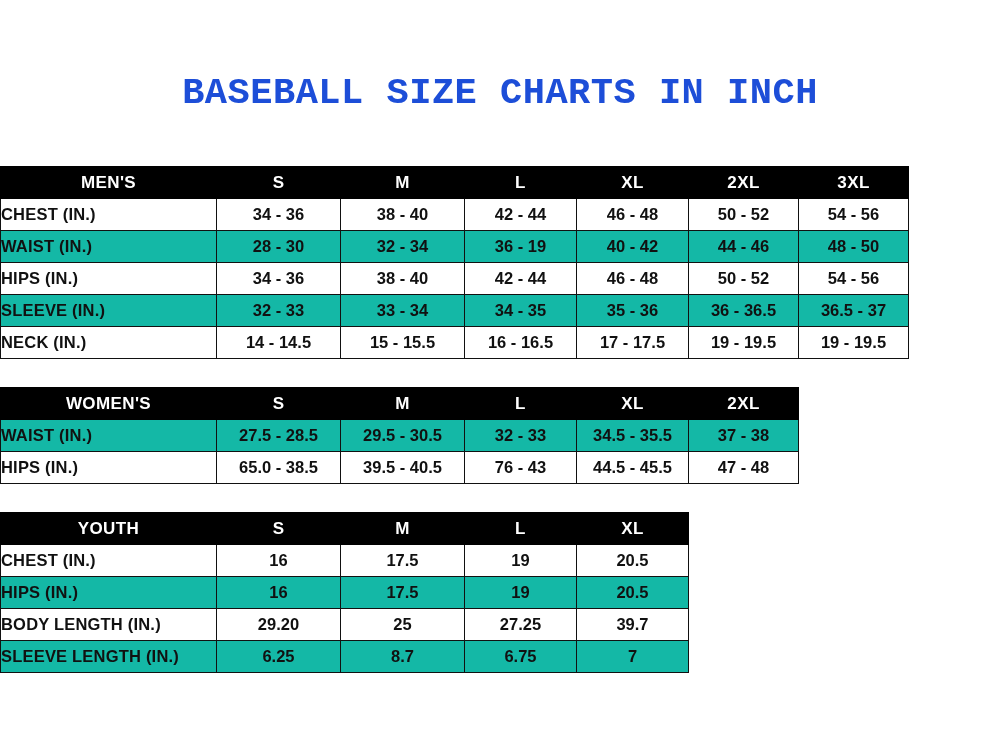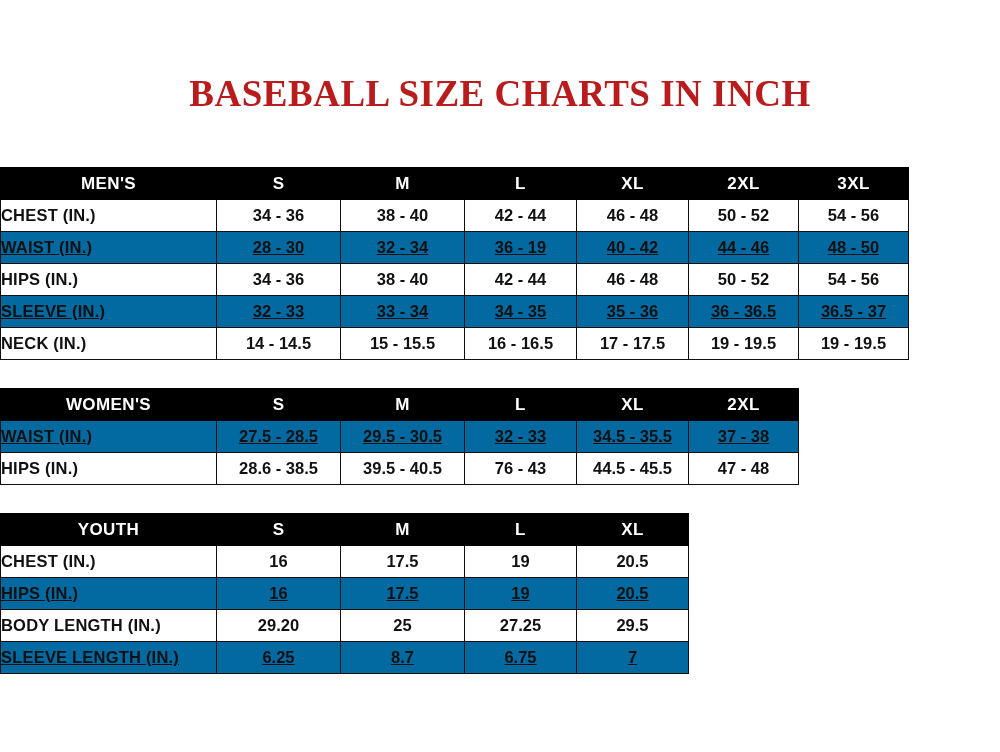--- a/index.html
+++ b/index.html
@@ -18,24 +18,24 @@
     position: relative;
     width: 1000px;
     height: 752px;
     box-sizing: border-box;
   }
   .title {
     text-align: center;
     font-size: 37px;
     font-weight: bold;
     letter-spacing: 0.5px;
-    color: #b91c1c;
+    color: #1d4ed8;
     margin: 0;
     padding-top: 72px;
-    font-family: Liberation Serif, serif;
+    font-family: Liberation Mono, monospace;
   }
   .tables {
     margin-top: 52px;
     padding-right: 44px;
   }
   table {
     border-collapse: collapse;
     font-size: 16.5px;
     font-weight: bold;
     table-layout: fixed;
@@ -56,22 +56,21 @@
     background: #000000;
     color: #ffffff;
     border: 1px solid #000000;
     font-size: 17px;
     letter-spacing: 0.4px;
   }
   thead th.rowlabel {
     text-align: center;
   }
   tbody tr.alt td {
-    background: #0369a1;
-    text-decoration: underline;
+    background: #14b8a6;
   }
   tbody td.rowlabel {
     text-align: left;
     letter-spacing: 0.2px;
   }
   .spacer-sm { height: 28px; }
   .spacer-md { height: 28px; }
 </style>
 </head>
 <body>
@@ -177,21 +176,21 @@
         <tr class="alt">
           <td class="rowlabel">WAIST (IN.)</td>
           <td>27.5 - 28.5</td>
           <td>29.5 - 30.5</td>
           <td>32 - 33</td>
           <td>34.5 - 35.5</td>
           <td>37 - 38</td>
         </tr>
         <tr>
           <td class="rowlabel">HIPS (IN.)</td>
-          <td>28.6 - 38.5</td>
+          <td>65.0 - 38.5</td>
           <td>39.5 - 40.5</td>
           <td>76 - 43</td>
           <td>44.5 - 45.5</td>
           <td>47 - 48</td>
         </tr>
       </tbody>
     </table>
 
     <div class="spacer-md"></div>
 
@@ -225,21 +224,21 @@
           <td>16</td>
           <td>17.5</td>
           <td>19</td>
           <td>20.5</td>
         </tr>
         <tr>
           <td class="rowlabel">BODY LENGTH (IN.)</td>
           <td>29.20</td>
           <td>25</td>
           <td>27.25</td>
-          <td>29.5</td>
+          <td>39.7</td>
         </tr>
         <tr class="alt">
           <td class="rowlabel">SLEEVE LENGTH (IN.)</td>
           <td>6.25</td>
           <td>8.7</td>
           <td>6.75</td>
           <td>7</td>
         </tr>
       </tbody>
     </table>

